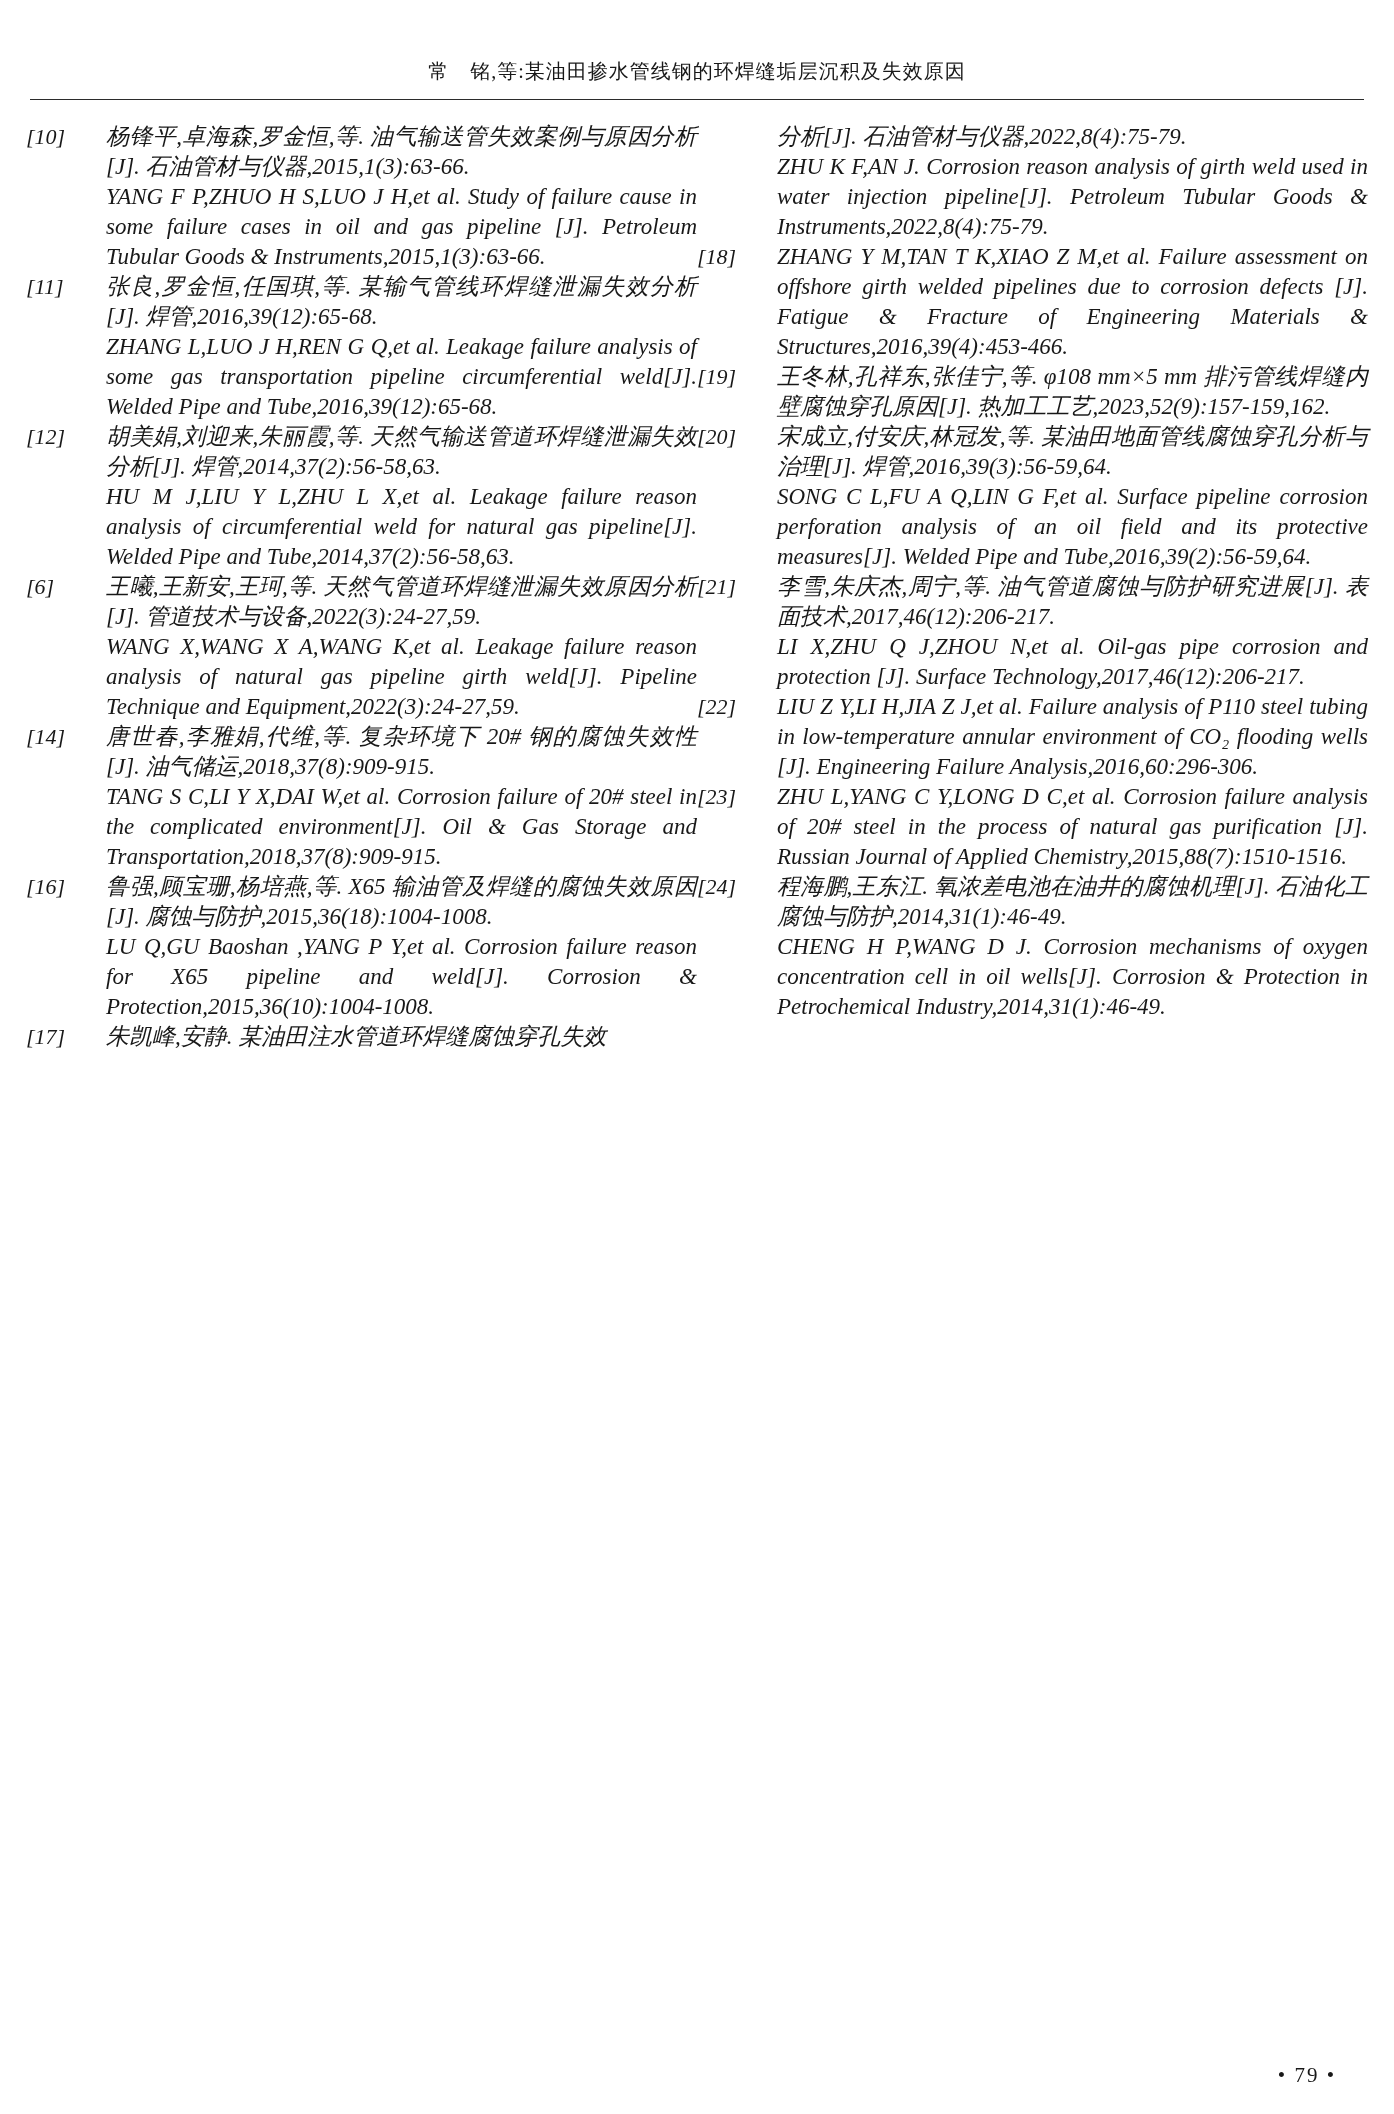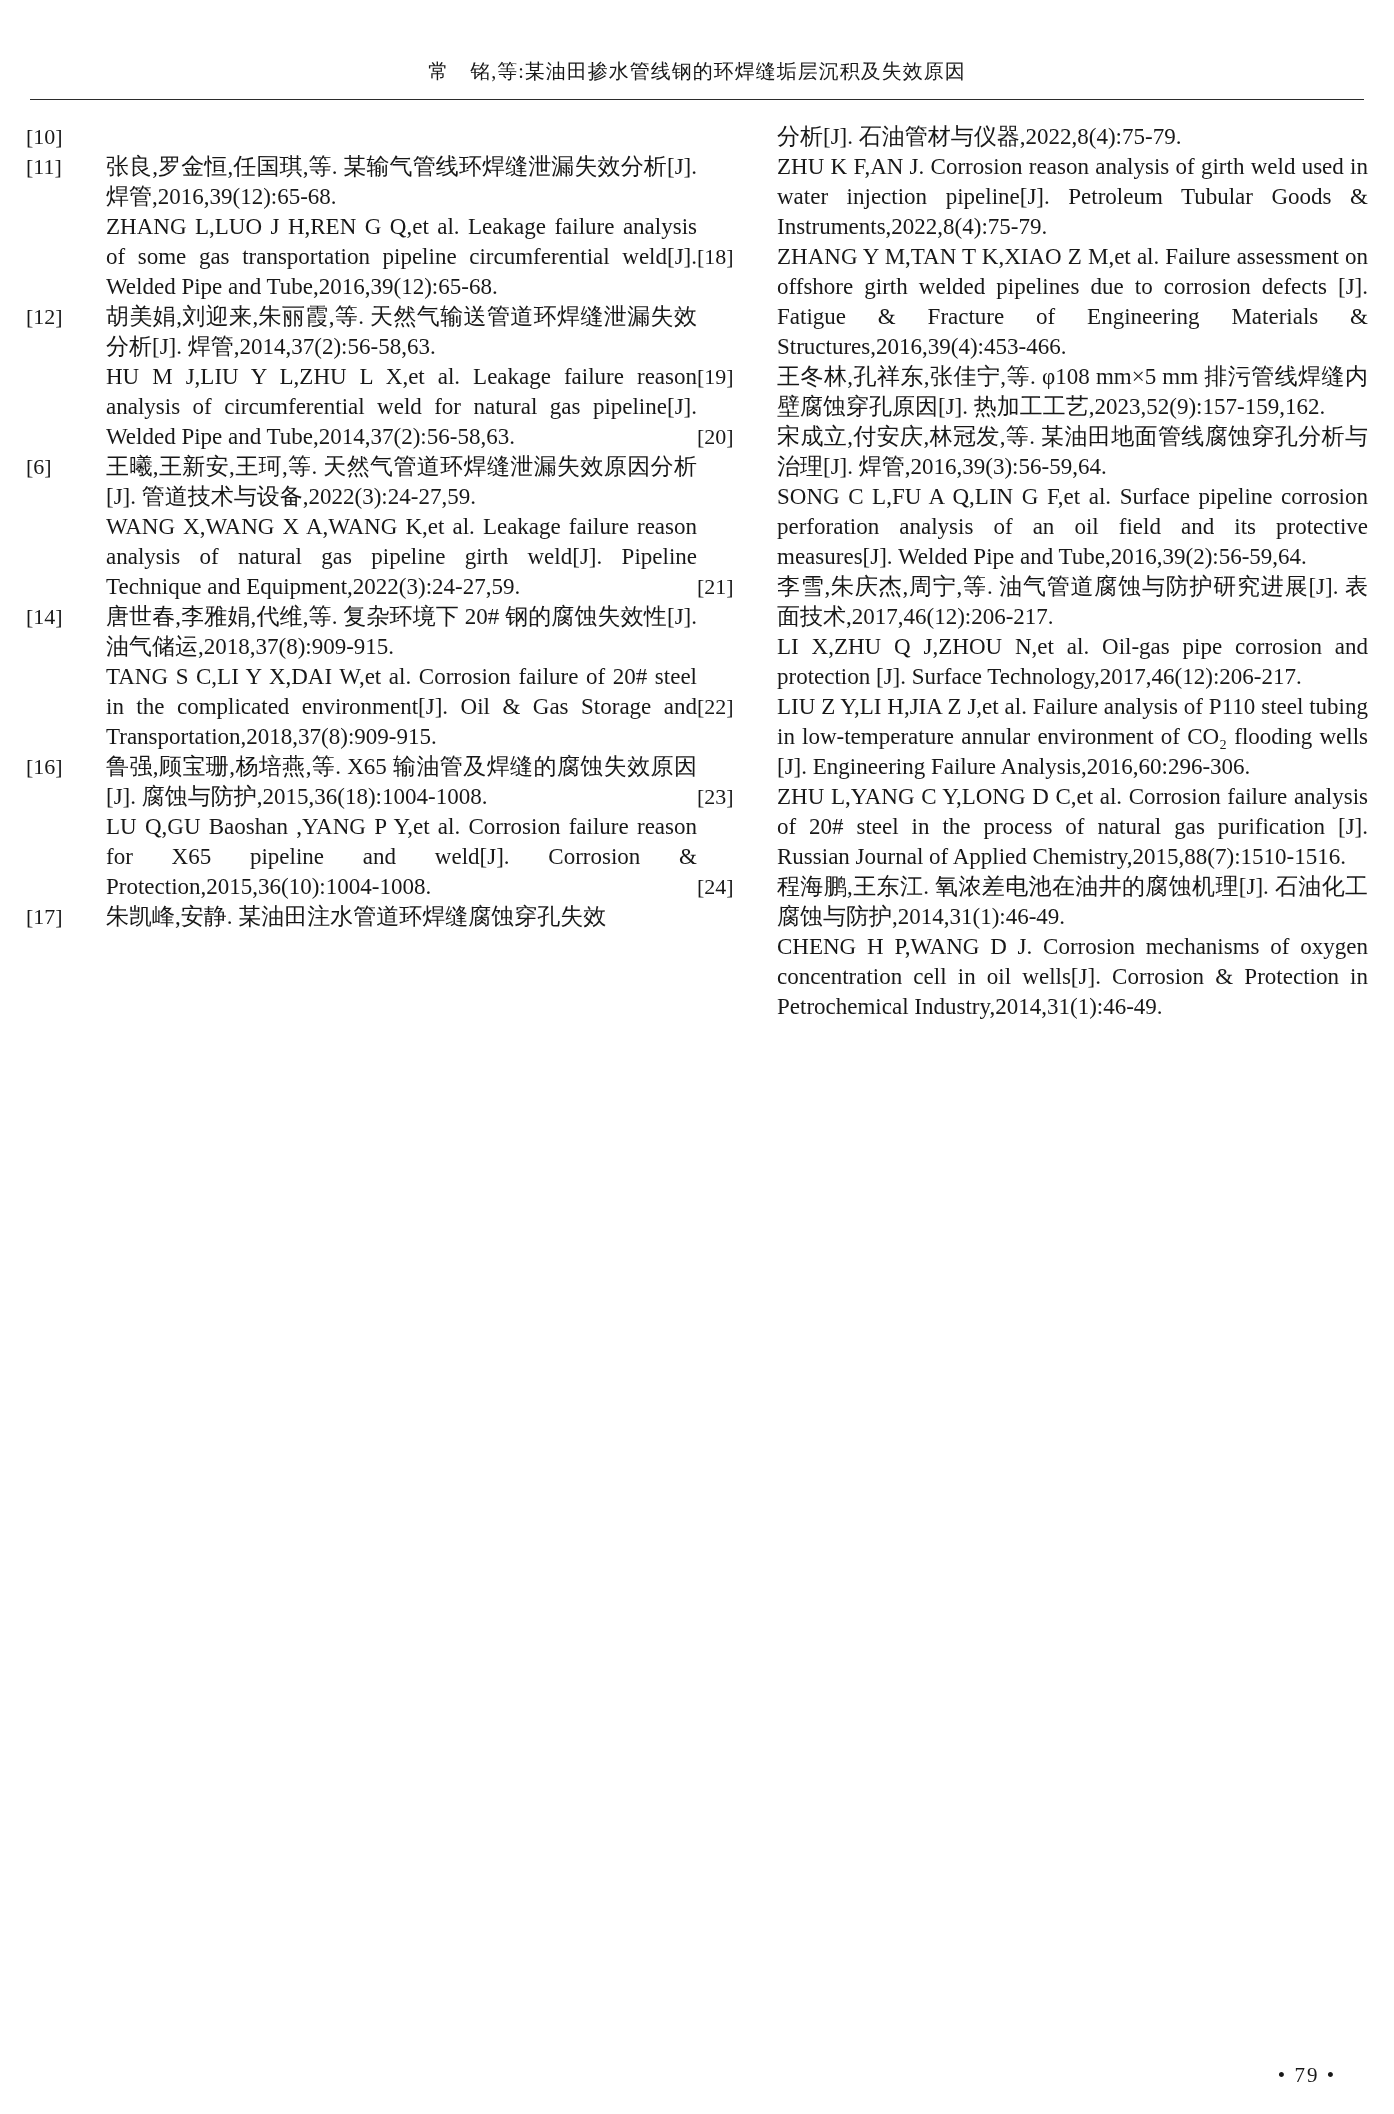--- a/index.html
+++ b/index.html
@@ -21,20 +21,21 @@
     letter-spacing: 1px;
     padding-bottom: 14px;
   }
   .head-rule {
     border: none;
     border-top: 1.6px solid #2b2b2b;
     margin: 0 4px 22px 4px;
   }
   .columns {
     display: flex;
+    font-style: italic;
   }
   .col { flex: 1 1 0; min-width: 0; }
   .ref {
     display: grid;
     grid-template-columns: 80px 1fr;
     align-items: start;
   }
   .ref-label {
     font-size: 22px;
     line-height: 30px;
@@ -61,20 +62,24 @@
 
   <div class="running-head">常　铭,等:某油田掺水管线钢的环焊缝垢层沉积及失效原因</div>
   <hr class="head-rule">
 
   <div class="columns">
 
     <div class="col">
 
       <div class="ref">
         <span class="ref-label">[10]</span>
+        <div class="ref-body">
+          <p>杨锋平,卓海森,罗金恒,等. 油气输送管失效案例与原因分析[J]. 石油管材与仪器,2015,1(3):63-66.</p>
+          <p>YANG F P,ZHUO H S,LUO J H,et al. Study of failure cause in some failure cases in oil and gas pipeline [J]. Petroleum Tubular Goods &amp; Instruments,2015,1(3):63-66.</p>
+        </div>
       </div>
 
       <div class="ref">
         <span class="ref-label">[11]</span>
         <div class="ref-body">
           <p>张良,罗金恒,任国琪,等. 某输气管线环焊缝泄漏失效分析[J]. 焊管,2016,39(12):65-68.</p>
           <p>ZHANG L,LUO J H,REN G Q,et al. Leakage failure analysis of some gas transportation pipeline circumferential weld[J]. Welded Pipe and Tube,2016,39(12):65-68.</p>
         </div>
       </div>
 

